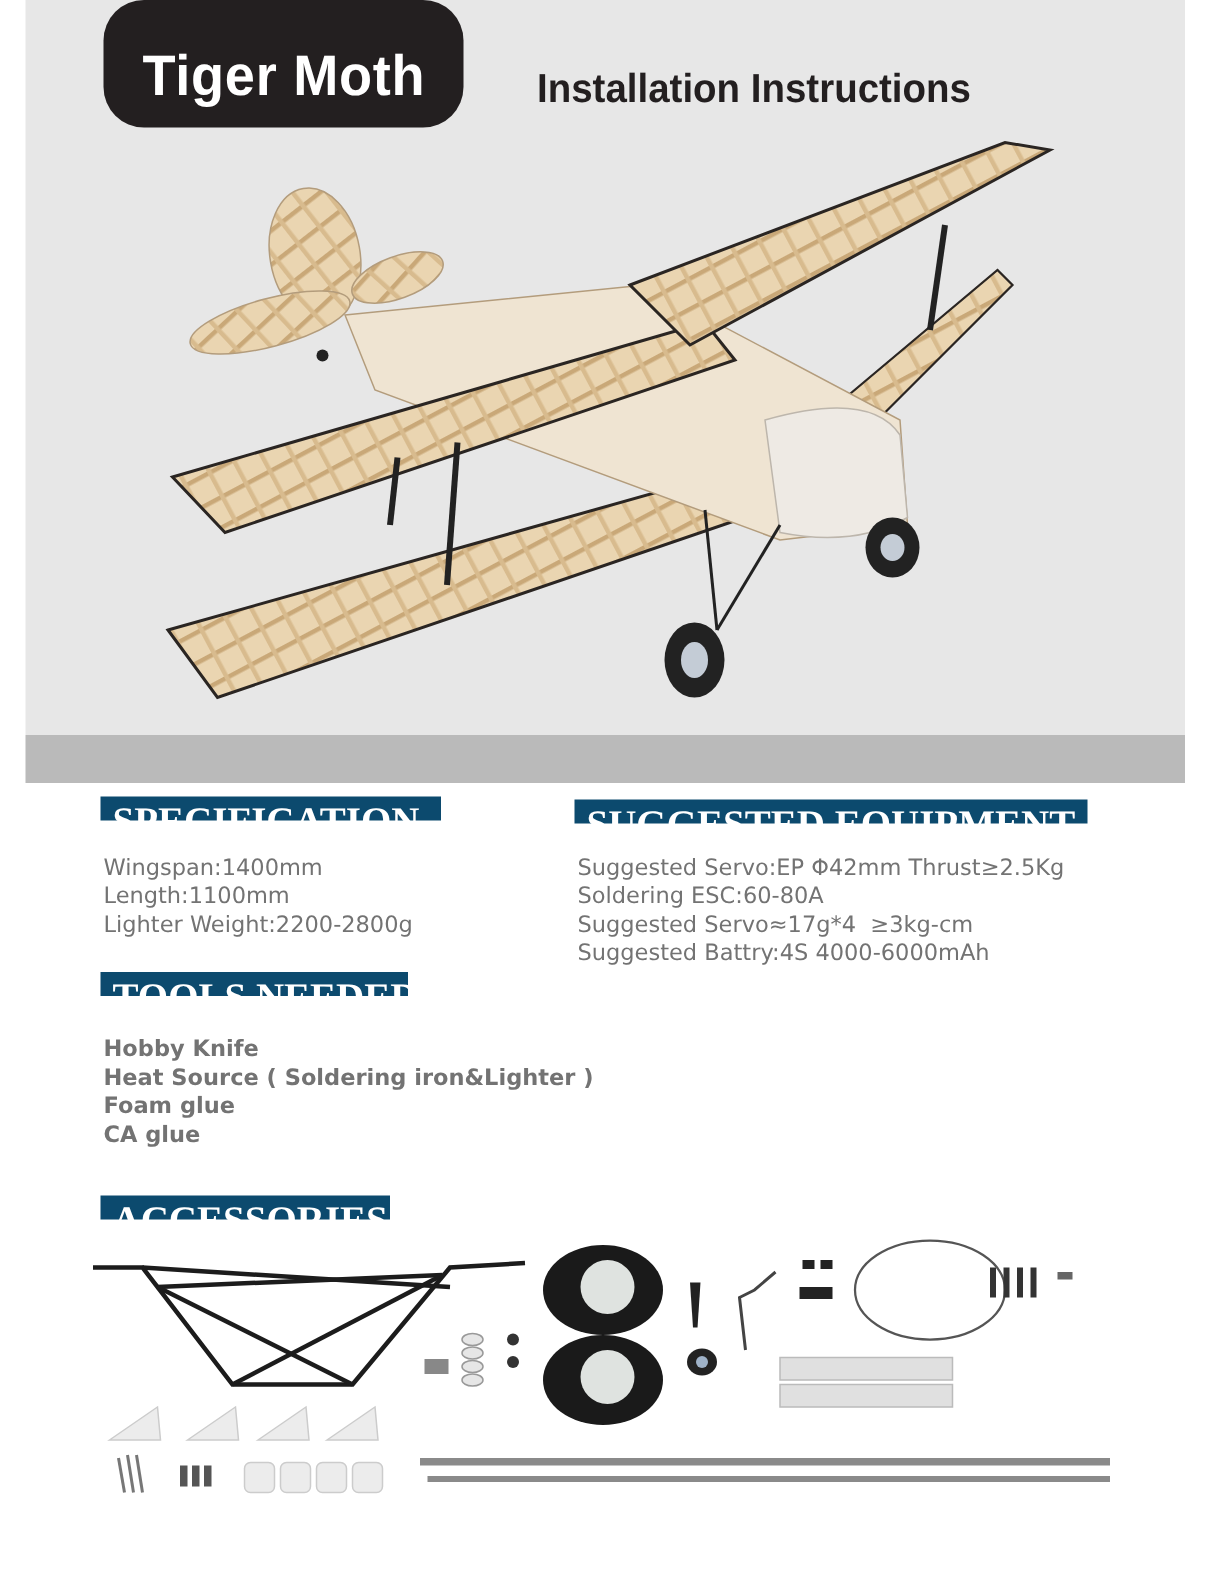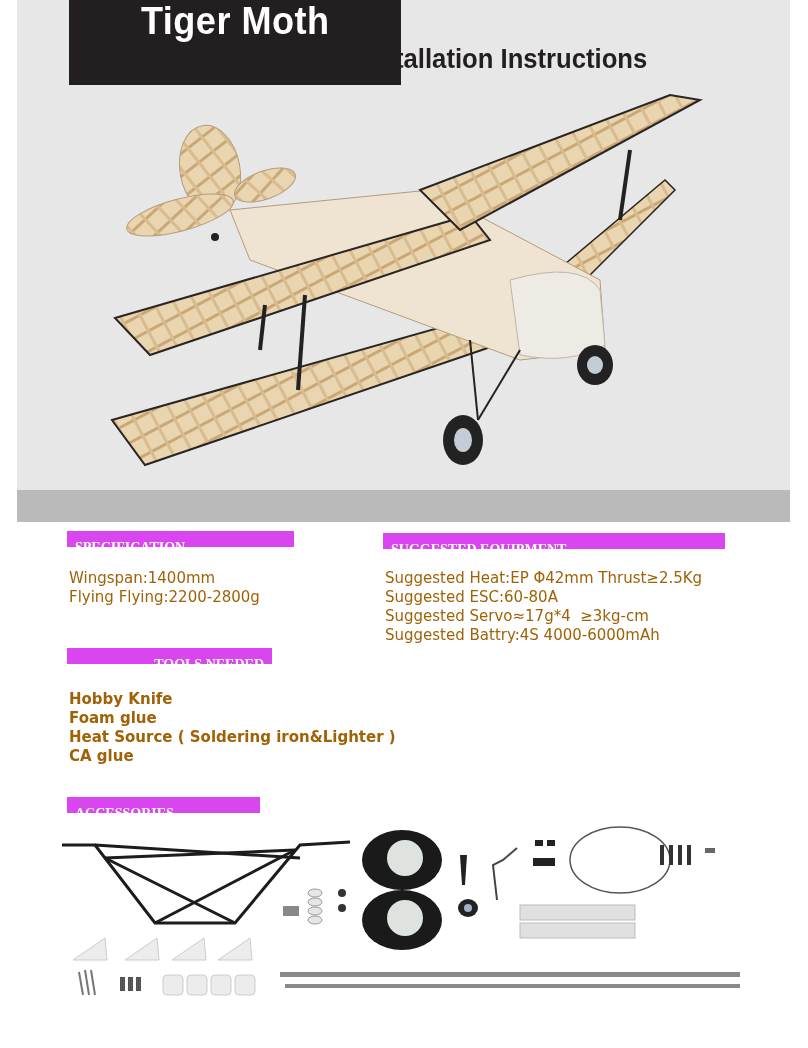--- a/index.html
+++ b/index.html
@@ -1,28 +1,28 @@
 <!DOCTYPE html>
 <html><head>
   <meta charset="utf-8">
   <style>
     html, body { margin: 0; padding: 0; background: #ffffff; }
     body { width: 808px; height: 1048px; position: relative; overflow: hidden; font-family: "DejaVu Sans", sans-serif; color: #1e1c1c; }
 
     .hero { position: absolute; left: 17px; top: 0; width: 773px; height: 490px; background: #e7e7e7; }
     .hero-band { position: absolute; left: 17px; top: 490px; width: 773px; height: 32px; background: #bababa; }
 
-    .title-box { position: absolute; left: 69px; top: 0; width: 332px; height: 85px; background: #231f20; display: flex; justify-content: center; padding-bottom: 12px; box-sizing: border-box; }
+    .title-box { position: absolute; left: 69px; top: 0; width: 240px; height: 85px; background: #231f20; display: flex; align-items: flex-end; justify-content: center; padding-bottom: 12px; box-sizing: border-box; border-radius: 27px; }
     .title-box span { color: #ffffff; font-family: "Liberation Sans", sans-serif; font-weight: bold; font-size: 38px; letter-spacing: 0.5px; transform: scaleX(0.95); }
     .subtitle { position: absolute; left: 358px; top: 44px; font-family: "Liberation Sans", sans-serif; font-weight: bold; font-size: 27px; color: #231f20; transform: scaleX(0.95); transform-origin: left; }
 
     .plane { position: absolute; left: 100px; top: 90px; width: 620px; height: 390px; }
 
-    .heading { position: absolute; background: #d946ef; color: #ffffff; font-family: "Liberation Serif", serif; font-weight: bold; font-size: 14px; height: 16px; line-height: 33px; padding: 0 8px; box-sizing: border-box; white-space: nowrap; }
-    .text-block { position: absolute; font-family: "DejaVu Sans", sans-serif; font-size: 15px; line-height: 19px; color: #a16207; }
+    .heading { position: absolute; background: #0c4a6e; color: #ffffff; font-family: "Liberation Serif", serif; font-weight: bold; font-size: 26px; height: 16px; line-height: 33px; padding: 0 8px; box-sizing: border-box; white-space: nowrap; }
+    .text-block { position: absolute; font-family: "DejaVu Sans", sans-serif; font-size: 15px; line-height: 19px; color: #737373; }
     .text-block div { white-space: pre; }
 
     .acc { position: absolute; left: 55px; top: 820px; width: 700px; height: 200px; }
   </style>
 </head>
 <body>
 
 <div class="hero"></div>
 <div class="hero-band"></div>
 
@@ -64,36 +64,37 @@
   <ellipse cx="363" cy="350" rx="20" ry="25" fill="#222"></ellipse>
   <ellipse cx="363" cy="350" rx="9" ry="12" fill="#c4ccd6"></ellipse>
   <ellipse cx="495" cy="275" rx="18" ry="20" fill="#222"></ellipse>
   <ellipse cx="495" cy="275" rx="8" ry="9" fill="#c4ccd6"></ellipse>
   <circle cx="115" cy="147" r="4" fill="#222"></circle>
 </svg>
 
 <div class="heading" style="left:67px; top:531px; width:227px;">SPECIFICATION</div>
 <div class="text-block" style="left:69px; top:569px;">
   <div>Wingspan:1400mm</div>
-  <div>Flying Flying:2200-2800g</div>
+  <div>Length:1100mm</div>
+  <div>Lighter Weight:2200-2800g</div>
 </div>
 
 <div class="heading" style="left:383px; top:533px; width:342px;">SUGGESTED EQUIPMENT</div>
 <div class="text-block" style="left:385px; top:569px;">
-  <div>Suggested Heat:EP Φ42mm Thrust≥2.5Kg</div>
-  <div>Suggested ESC:60-80A</div>
+  <div>Suggested Servo:EP Φ42mm Thrust≥2.5Kg</div>
+  <div>Soldering ESC:60-80A</div>
   <div>Suggested Servo≈17g*4  ≥3kg-cm</div>
   <div>Suggested Battry:4S 4000-6000mAh</div>
 </div>
 
 <div class="heading" style="left:67px; top:648px; width:205px;text-align:right;">TOOLS NEEDED</div>
 <div class="text-block" style="left:69px; top:690px;font-weight:bold;">
   <div>Hobby Knife</div>
+  <div>Heat Source ( Soldering iron&amp;Lighter )</div>
   <div>Foam glue</div>
-  <div>Heat Source ( Soldering iron&amp;Lighter )</div>
   <div>CA glue</div>
 </div>
 
 <div class="heading" style="left:67px; top:781px; width:193px;margin-top:16px;">ACCESSORIES</div>
 
 <svg class="acc" viewBox="0 0 700 200">
 
   <g stroke="#1c1c1c" stroke-width="3" fill="none">
     <polyline points="7,25 40,25 100,103 180,103 245,25 295,22"></polyline>
     <line x1="40" y1="25" x2="245" y2="38"></line>

